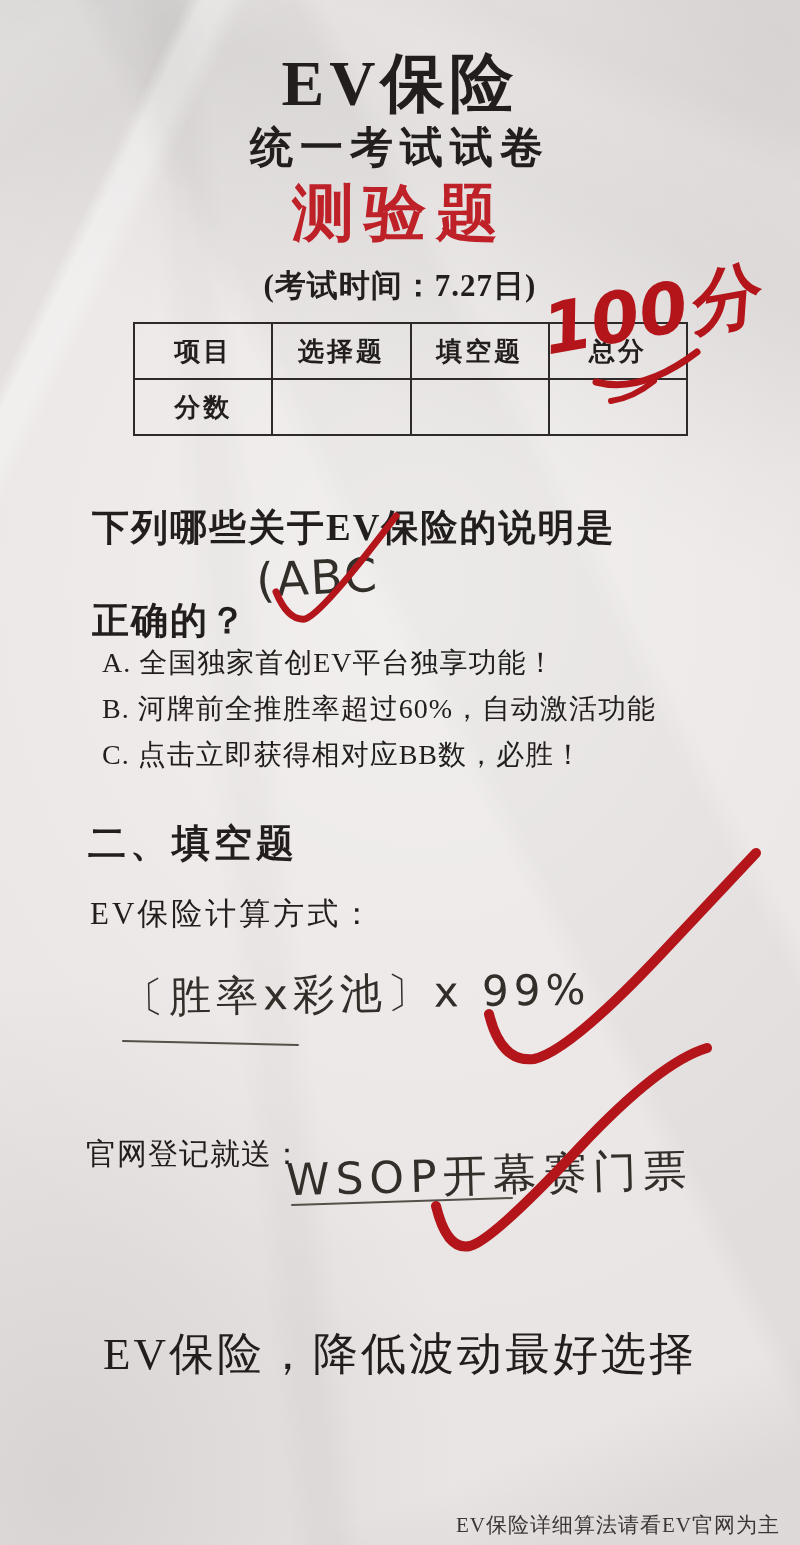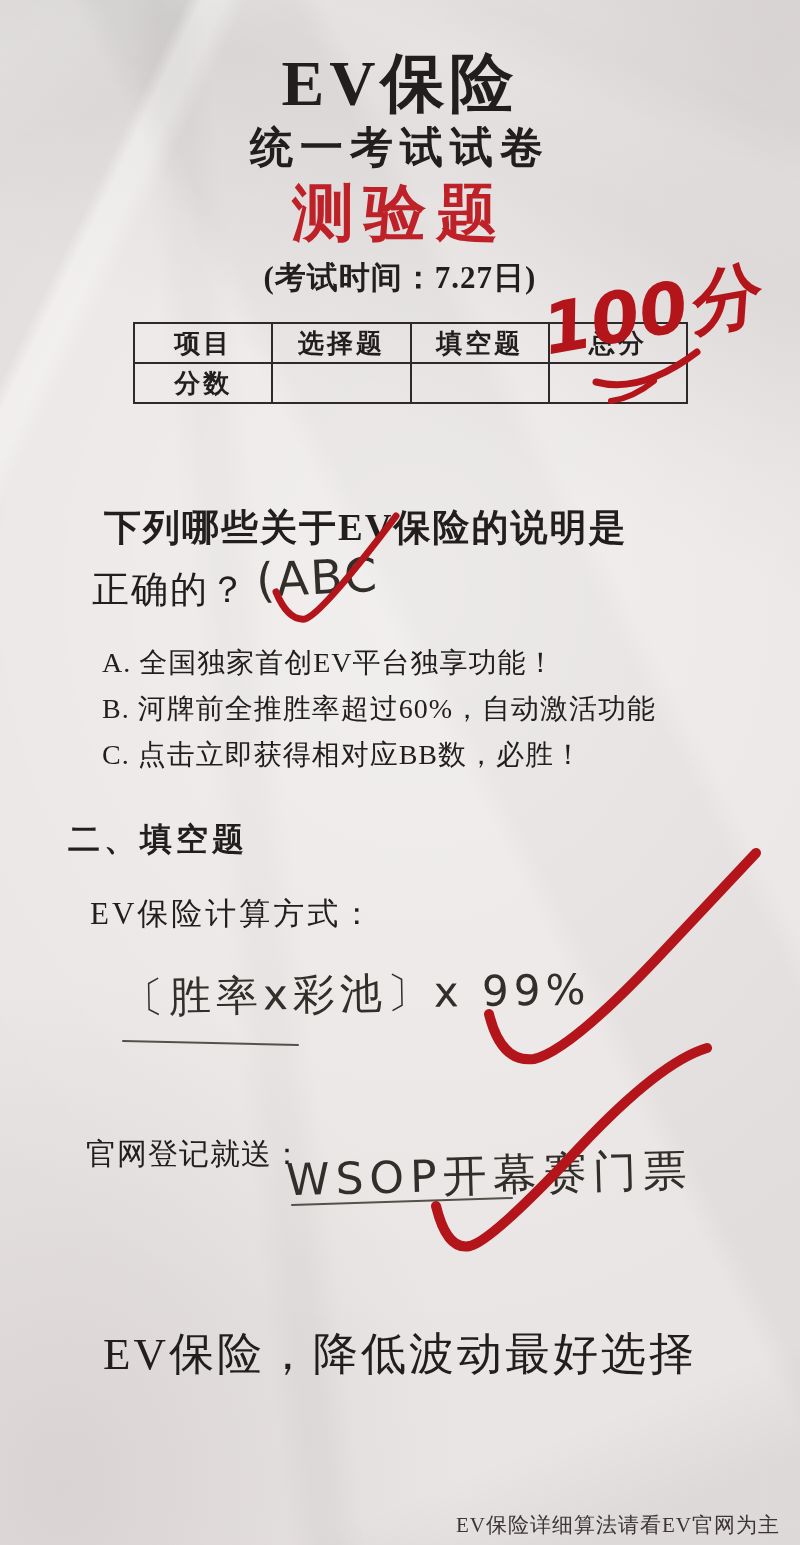--- a/index.html
+++ b/index.html
@@ -20,42 +20,42 @@
       radial-gradient(90% 60% at 8% 96%, rgba(70,60,58,.10), rgba(0,0,0,0) 55%),
       radial-gradient(70% 45% at 96% 4%, rgba(70,60,58,.07), rgba(0,0,0,0) 60%);
   }
   .abs{position:absolute;}
   .center{left:0;width:100%;text-align:center;}
   .print{font-family:"Liberation Serif","DejaVu Serif",serif;}
   .hand{font-family:"DejaVu Sans","Liberation Sans",sans-serif;color:#322e2a;}
   .brand{top:40px;font-size:64px;font-weight:700;letter-spacing:5px;}
   .subtitle{top:119px;font-size:43px;font-weight:700;letter-spacing:7px;}
   .quiz-title{top:171px;font-size:62px;font-weight:700;letter-spacing:10px;color:#bf2129;}
-  .exam-time{top:257px;font-size:31px;font-weight:700;letter-spacing:1px;}
+  .exam-time{top:265px;font-size:31px;font-weight:700;letter-spacing:1px;}
   table.score{
     position:absolute;left:133px;top:322px;width:555px;height:78px;
     border-collapse:collapse;table-layout:fixed;
   }
   table.score td{
     border:2px solid #2d2a29;text-align:center;vertical-align:middle;
-    font-size:26px;font-weight:700;letter-spacing:3px;height:38px;padding:0;
+    font-size:26px;font-weight:700;letter-spacing:3px;height:38px;padding:8px;
   }
   .hw-score{
     left:542px;top:266px;font-size:70px;font-weight:700;font-style:italic;
     color:#b3151a;transform:rotate(-10deg);letter-spacing:0px;
     font-family:"DejaVu Sans","Liberation Sans",sans-serif;
   }
   .sec-heading{font-size:33px;font-weight:700;letter-spacing:4px;}
   .s1-head{left:104px;top:447px;}
-  .q1{left:104px;top:503px;font-size:37px;font-weight:700;letter-spacing:2px;}
-  .q2{left:92px;top:565px;font-size:37px;font-weight:400;letter-spacing:2px;}
+  .q1{left:92px;top:503px;font-size:37px;font-weight:700;letter-spacing:2px;}
+  .q2{left:92px;top:596px;font-size:37px;font-weight:700;letter-spacing:2px;}
   .hw-abc{left:256px;top:550px;font-size:47px;transform:rotate(-3deg);letter-spacing:2px;}
   .opt{left:102px;font-size:28px;letter-spacing:1px;}
   .optA{top:644px;} .optB{top:690px;} .optC{top:736px;}
-  .s2-head{left:68px;top:818px;font-size:32px;}
+  .s2-head{left:88px;top:818px;font-size:38px;}
   .calc{left:90px;top:893px;font-size:31px;letter-spacing:3px;}
   .hw-formula{left:122px;top:966px;font-size:42px;letter-spacing:5px;transform:rotate(-1deg);}
   .promo1{left:86px;top:1086px;font-size:30px;letter-spacing:1px;}
   .promo2{left:86px;top:1134px;font-size:30px;letter-spacing:1px;}
   .hw-prize{left:286px;top:1146px;font-size:44px;letter-spacing:6px;transform:rotate(-1.5deg);}
   .tagline{top:1324px;font-size:45px;font-weight:400;letter-spacing:3px;}
   .footer{right:20px;top:1511px;font-size:21px;color:#3b3536;letter-spacing:1px;}
   svg.overlay{position:absolute;left:0;top:0;pointer-events:none;}
 </style>
 </head>

